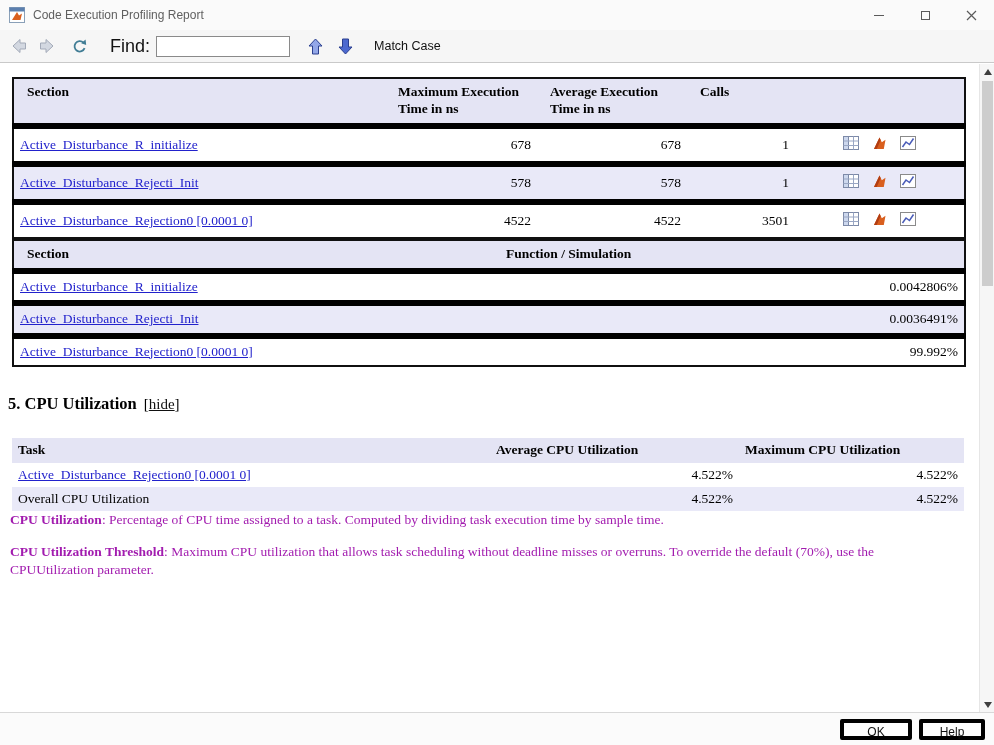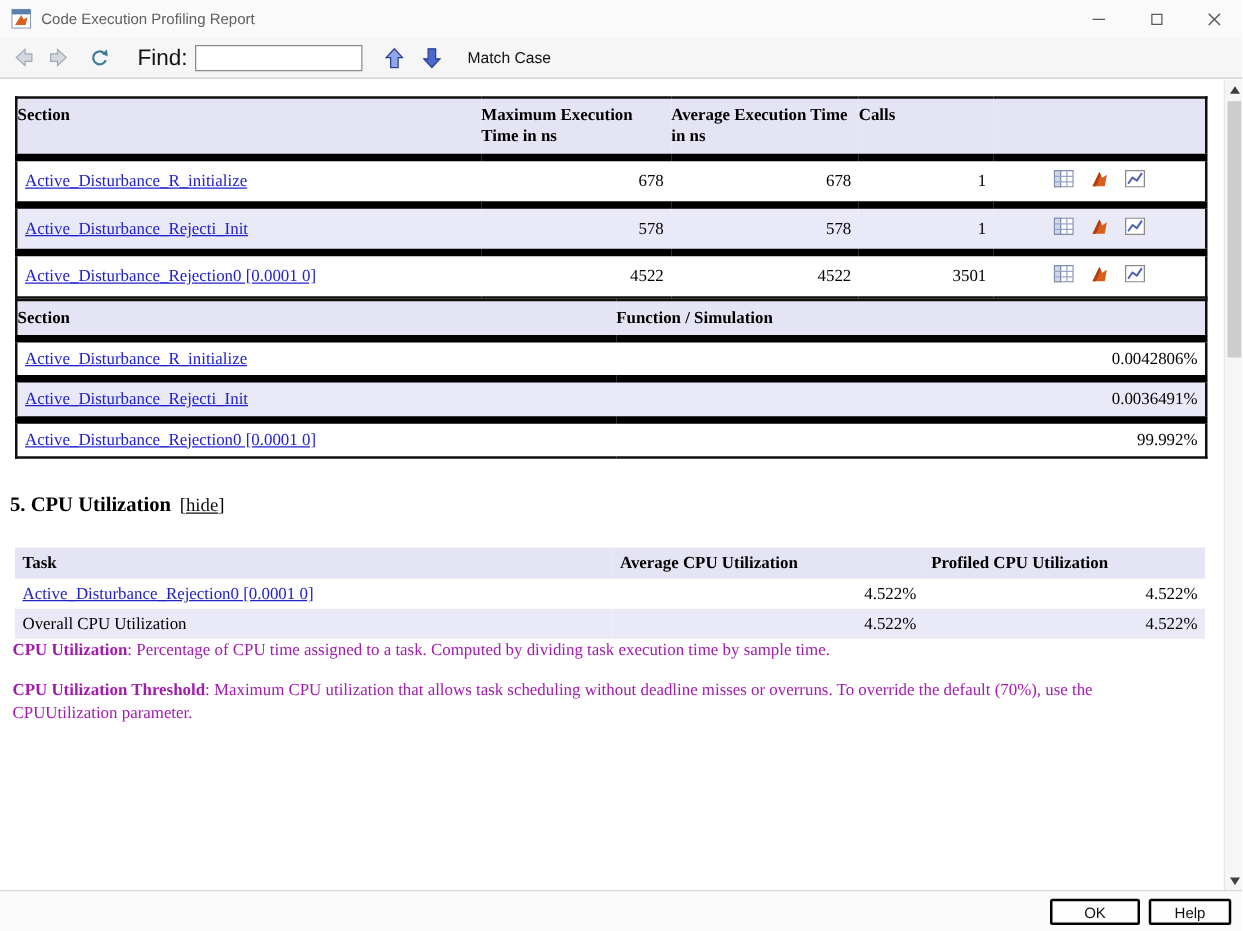--- a/index.html
+++ b/index.html
@@ -28,21 +28,21 @@
   .content { position:absolute; top:64px; left:0; right:15px; bottom:33px; background:#fff; overflow:hidden; padding:13px 0 0 8px; }
   h2.sec { font-family:"Liberation Serif", serif; font-size:16.5px; font-weight:700; color:#000; }
   #h3 { margin:0 0 20px 0; }
   #h4 { margin:27px 0 21px 0; }
   #h5 { margin:27px 0 24px 0; }
   #h6 { margin:22px 0 22px 0; }
   .hide-wrap { font-weight:400; font-size:15px; margin-left:7px; }
   .hide-link { color:#111; text-decoration:underline; cursor:pointer; }
 
   table.tbl { border-collapse:collapse; width:952px; margin-left:4px; font-family:"Liberation Serif", serif; font-size:13.5px; color:#000; table-layout:fixed; }
-  .tbl th { background:var(--header-bg,#e4e4f4); font-weight:700; text-align:left; vertical-align:top; padding:5px 0; line-height:1.25; }
+  .tbl th { background:var(--header-bg,#e4e4f4); font-weight:700; text-align:left; vertical-align:top; padding:5px 13px; line-height:1.25; }
   .tbl td { padding:7px 6px; line-height:1.2; }
   .tbl tbody tr:nth-child(even) td { background:var(--alt-row-bg,#e9e9f8); }
   .tbl-bordered { border:2px solid #101010; }
   .tbl-bordered tbody td { border-top:6px solid #000000; }
   .th-right { text-align:right; }
   .td-num { text-align:right; }
   .pad-big { padding-right:48px; }
   .pad-sm { padding-right:8px; }
   .cell-link { padding-left:32px; }
   a.rlink { color:var(--link,#2222cc); text-decoration:underline; cursor:pointer; }
@@ -59,21 +59,21 @@
   
   .scrollbar { position:absolute; top:64px; right:0; bottom:33px; width:15px; background:#f6f6f6; border-left:1px solid #e6e6e6; }
   .sb-up, .sb-down { position:absolute; left:0; width:15px; height:15px; display:flex; align-items:center; justify-content:center; }
   .sb-up { top:0; } .sb-down { bottom:0; }
   .tri-up { width:0; height:0; border-left:4px solid transparent; border-right:4px solid transparent; border-bottom:6px solid #3f3f3f; }
   .tri-down { width:0; height:0; border-left:4px solid transparent; border-right:4px solid transparent; border-top:6px solid #3f3f3f; }
   .sb-thumb { position:absolute; top:17px; left:2px; width:11px; height:205px; background:#cdcdcd; }
 
   
   .footer { position:absolute; left:0; right:0; bottom:0; height:33px; background:#fbfbfb; border-top:1px solid #d8d8d8; }
-  .btn { position:absolute; top:6px; height:21px; background:#fdfdfd; border:2px solid #000000; border-radius:2px; font-family:"Liberation Sans", sans-serif; font-size:12px; color:#111; text-align:center; line-height:19px; cursor:pointer; }
+  .btn { position:absolute; top:6px; height:21px; background:#fdfdfd; border:4px solid #000000; border-radius:2px; font-family:"Liberation Sans", sans-serif; font-size:12px; color:#111; text-align:center; line-height:19px; cursor:pointer; }
   .btn-ok { right:82px; width:72px; }
   .btn-help { right:9px; width:66px; }
 </style>
 </head>
 <body>
 
 <div class="titlebar">
   <span class="app-icon">
     <svg width="16" height="16" viewBox="0 0 16 16">
       <rect x="0.5" y="0.5" width="15" height="15" fill="#ffffff" stroke="#8aa0b8"></rect>
@@ -251,21 +251,21 @@
   <table class="tbl tbl-flat">
     <colgroup>
         <col style="width:478px">
         <col style="width:249px">
         <col style="width:225px">
       </colgroup>
     <thead>
       <tr>
         <th>Task</th>
         <th class="th-right">Average CPU Utilization</th>
-        <th class="th-right">Profiled CPU Utilization</th>
+        <th class="th-right">Maximum CPU Utilization</th>
       </tr>
     </thead>
     <tbody>
       <tr>
         <td><a class="rlink">Active_Disturbance_Rejection0 [0.0001 0]</a></td>
         <td class="td-num pad-sm">4.522%</td>
         <td class="td-num pad-sm">4.522%</td>
       </tr>
       <tr>
         <td>Overall CPU Utilization</td>

